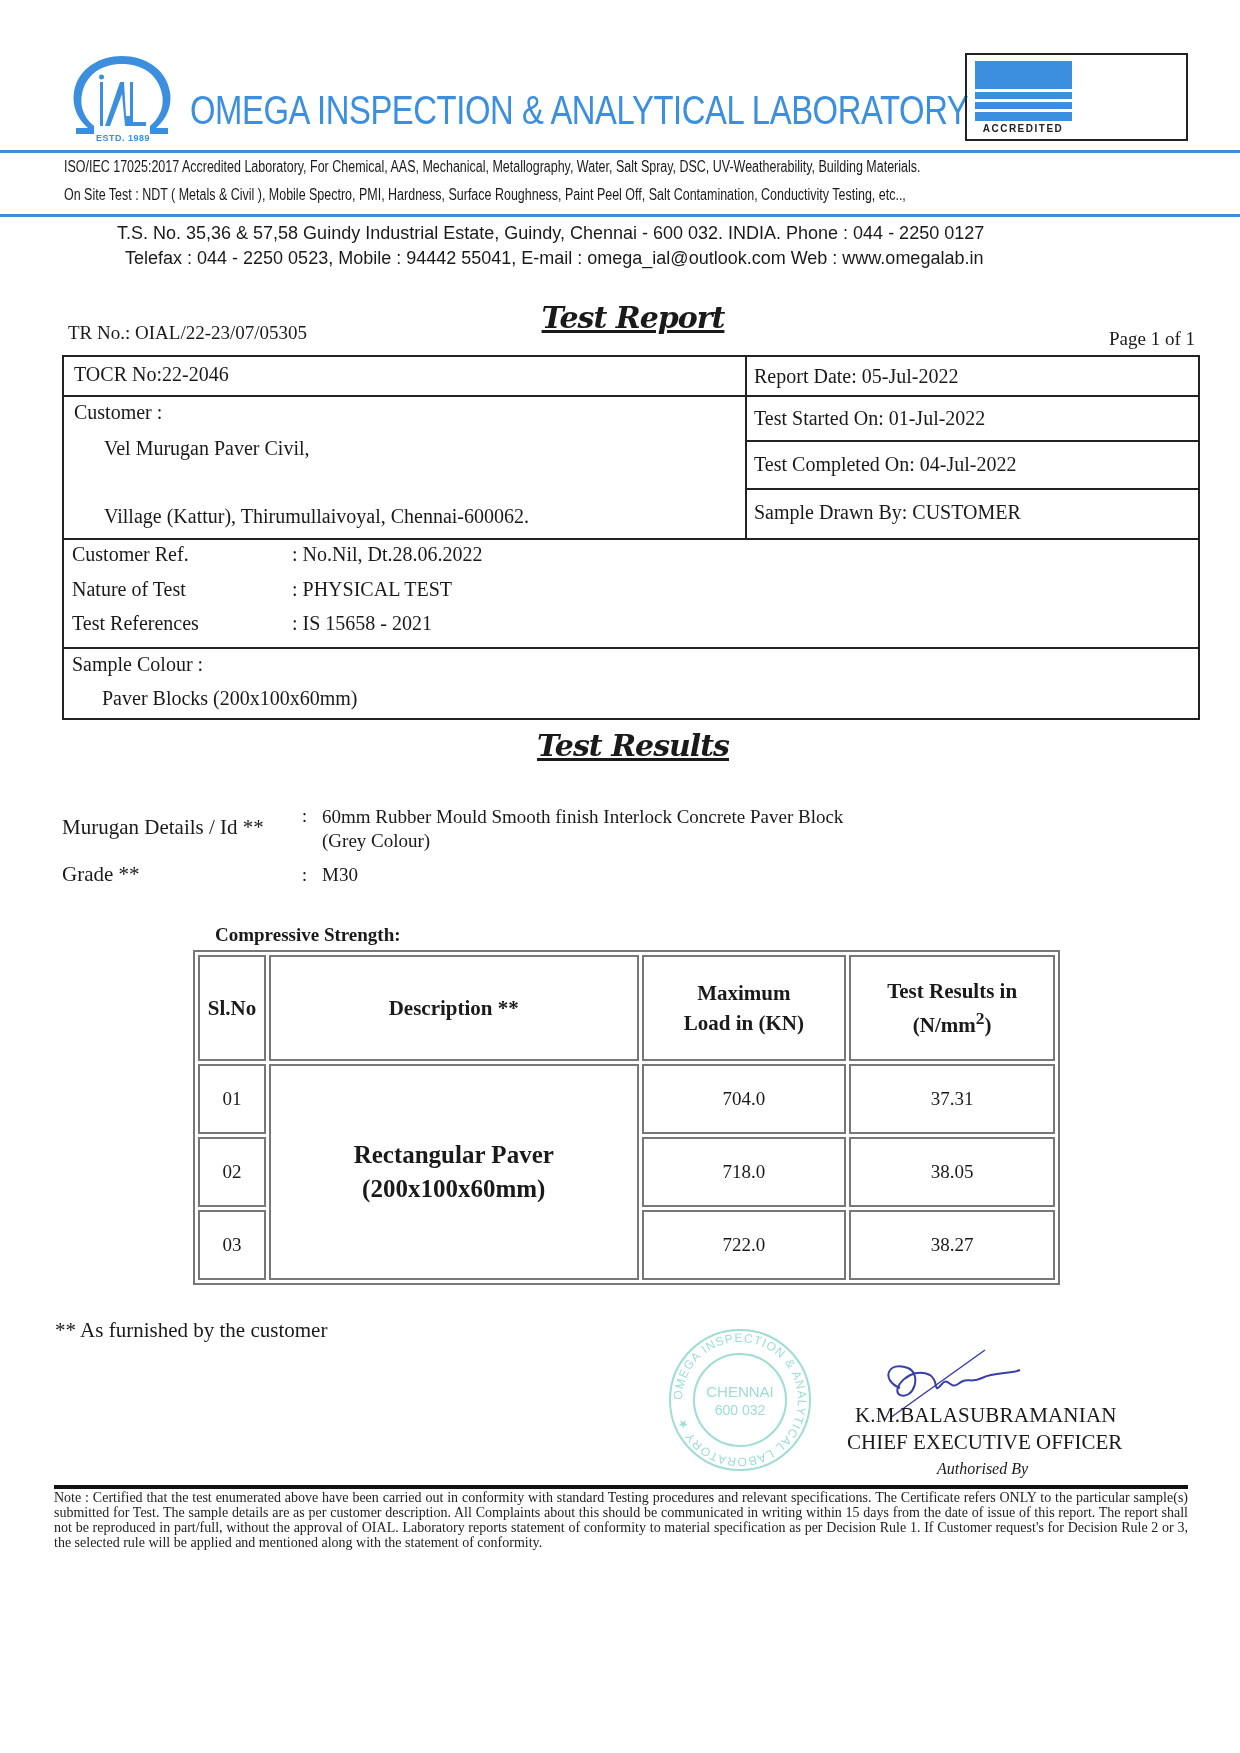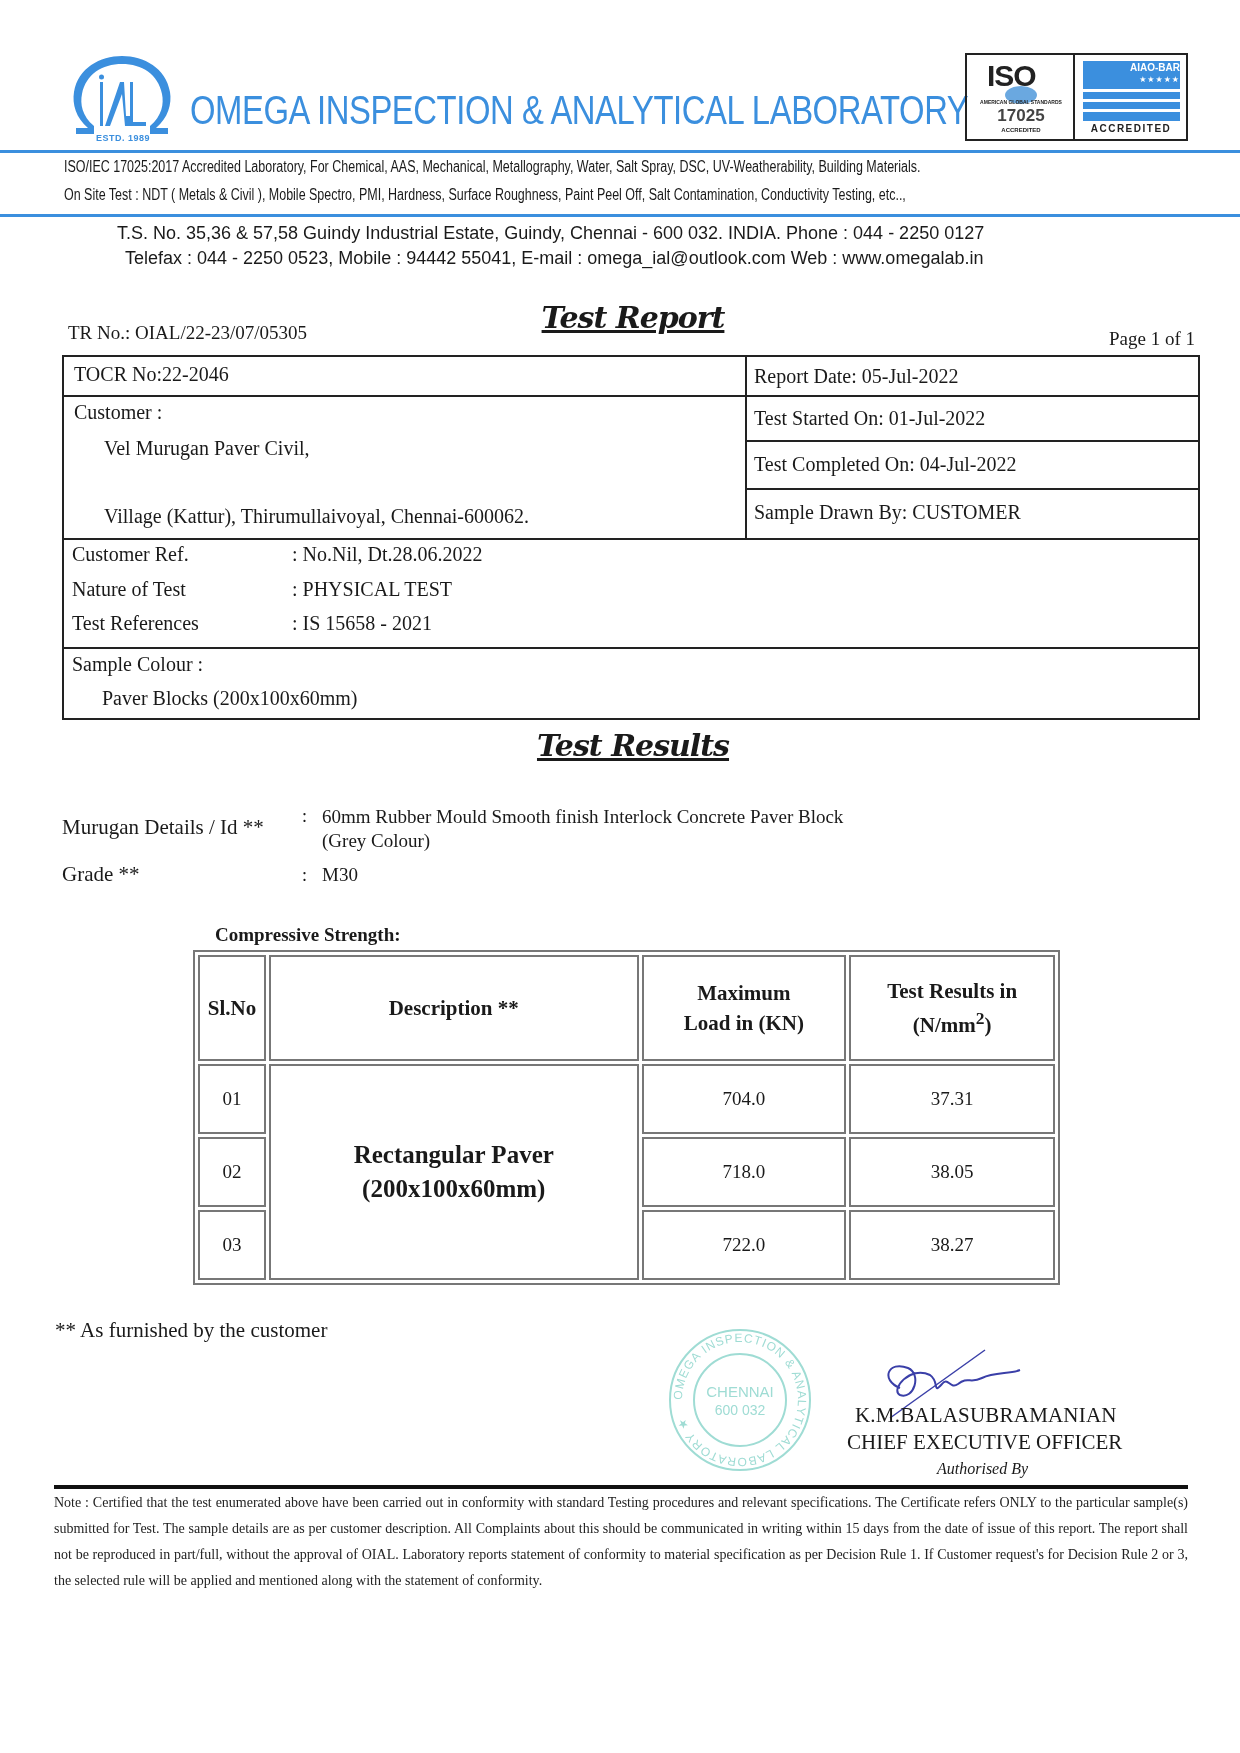--- a/index.html
+++ b/index.html
@@ -51,44 +51,35 @@
   table.results td.desc { font-weight: bold; font-size: 25px; line-height: 1.35; }
 
   .footnote { left: 55px; top: 1318px; font-size: 21px; }
   .stamp { left: 665px; top: 1325px; width: 150px; height: 150px; }
   .sig { left: 870px; top: 1340px; width: 190px; height: 80px; }
   .signer { left: 855px; top: 1403px; font-size: 21px; letter-spacing: 0.2px; }
   .signer-title { left: 847px; top: 1430px; font-size: 21px; }
   .authorised { left: 937px; top: 1460px; font-size: 16px; font-style: italic; }
 
   .black-rule { left: 54px; top: 1485px; width: 1134px; height: 4px; background: #111; }
-  .note { left: 54px; top: 1490px; width: 1134px; font-size: 14px; line-height: 26px; text-align: justify; color: #222; }
+  .note { left: 54px; top: 1490px; width: 1134px; font-size: 14px; line-height: 15px; text-align: justify; color: #222; }
 </style>
 </head>
 <body>
 
 <svg class="abs logo" viewBox="0 0 105 95">
   <path d="M18 82 L6 82 L6 76 L18 76 C6 66 2 52 4 40 C8 16 30 4 52 4 C74 4 96 16 100 40 C102 52 98 66 86 76 L98 76 L98 82 L86 82 L80 82 L80 74 C92 64 94 52 92 42 C88 22 72 12 52 12 C32 12 16 22 12 42 C10 52 12 64 24 74 L24 82 Z" fill="#3b8fde"></path>
   <rect x="30" y="30" width="3" height="44" fill="#3b8fde"></rect>
   <circle cx="31.5" cy="25" r="2.5" fill="#3b8fde"></circle>
   <path d="M35 74 L50 30 L54 30 L56 64 L60 64 L60 30 L63 30 L63 70 L76 70 L76 74 L55 74 L52 42 L40 74 Z" fill="#3b8fde"></path>
 </svg>
 <div class="abs logo-estd">ESTD. 1989</div>
 <div class="abs lab-name">OMEGA INSPECTION &amp; ANALYTICAL LABORATORY</div>
 
 <div class="abs badges">
-  <div class="badge-iso">
-    <div class="iso-big">ISO</div>
-    <svg style="position:absolute;left:34px;top:28px;width:40px;height:22px" viewBox="0 0 40 22">
-      <ellipse cx="20" cy="12" rx="16" ry="9" fill="#6aa8e0"></ellipse>
-    </svg>
-    <div class="iso-sub">AMERICAN GLOBAL STANDARDS</div>
-    <div class="iso-num">17025</div>
-    <div class="iso-acc">ACCREDITED</div>
-  </div>
   <div class="badge-aiao">
     <div class="aiao-flag"></div>
     <div class="aiao-stripe" style="top:34px"></div>
     <div class="aiao-stripe" style="top:44px"></div>
     <div class="aiao-stripe" style="top:54px"></div>
     <div class="aiao-title">AIAO-BAR</div>
     <div class="aiao-stars">★★★★★</div>
     <div class="aiao-acc">ACCREDITED</div>
   </div>
 </div>

